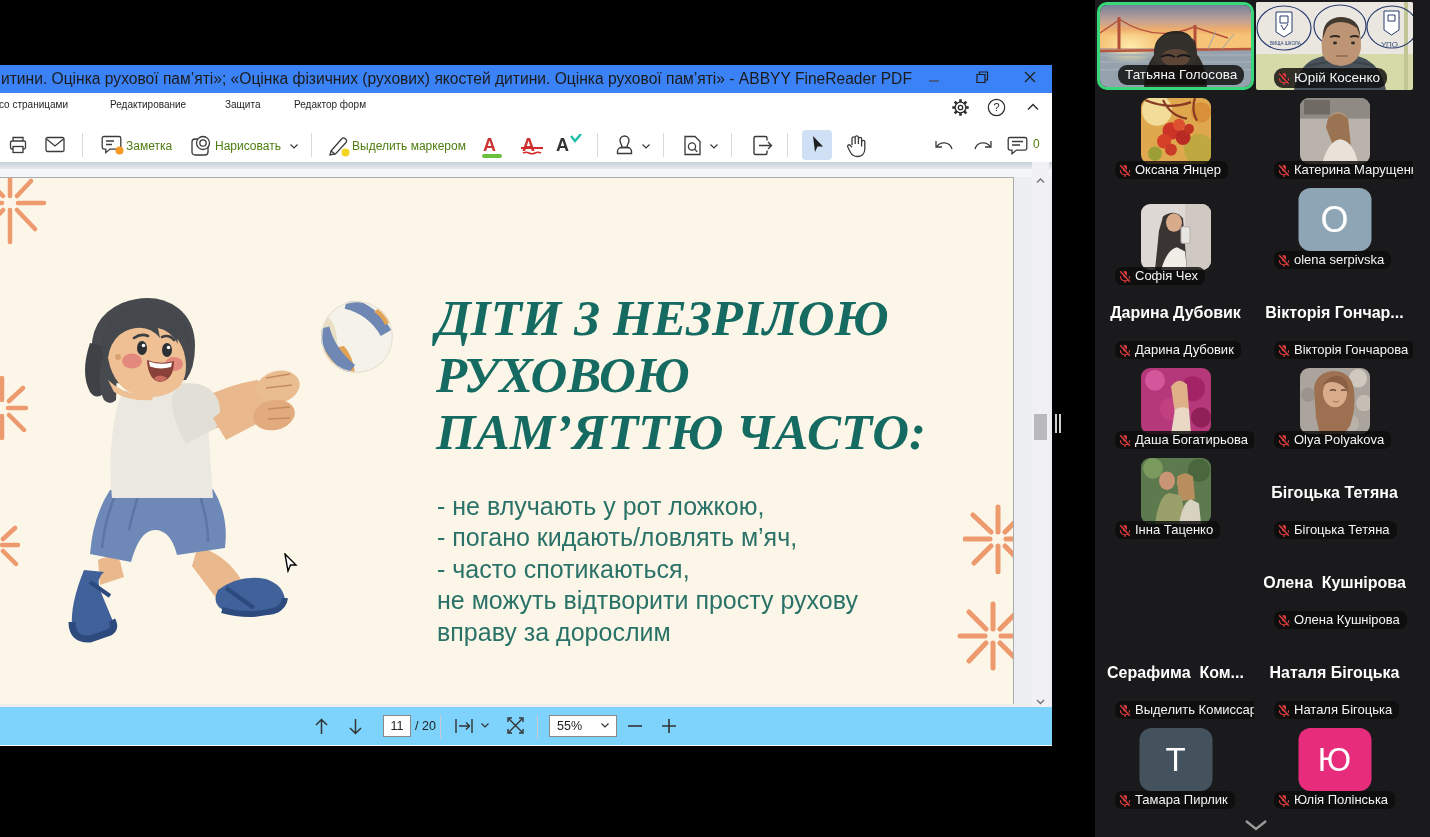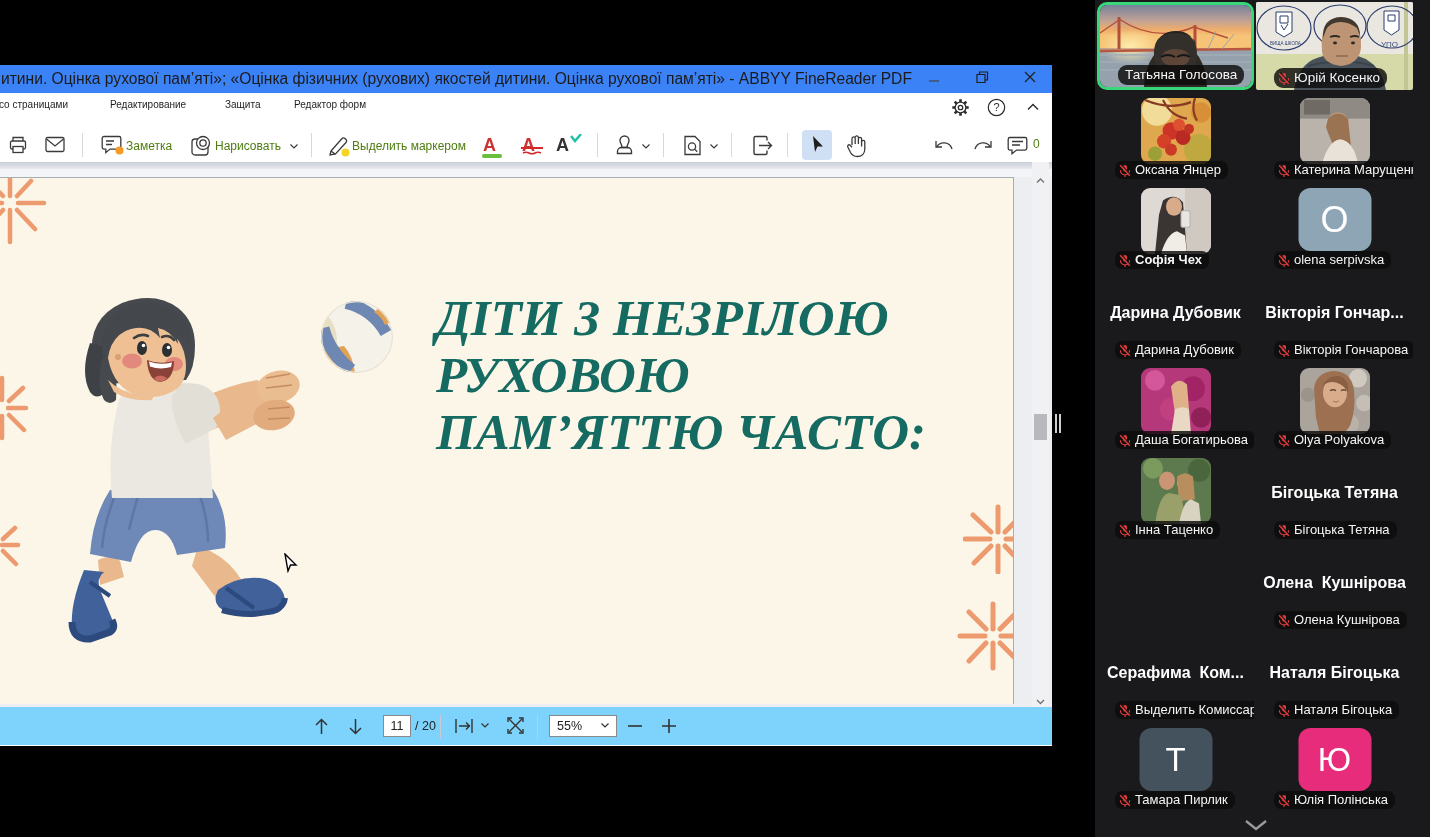--- a/index.html
+++ b/index.html
@@ -202,20 +202,21 @@
         </svg>
       <svg class="abs" style="left:963px;top:326px" width="70" height="70" viewBox="0 0 70 70" stroke="#ec9a6e" stroke-width="5" stroke-linecap="round" fill="none">
           <path d="M35 28V3M35 42v26M42 28l17-17M42 42l18 19M28 28L10 11M28 42L11 59M43 35h25M27 35H2"></path>
         </svg>
       <svg class="abs" style="left:957px;top:422px" width="72" height="72" viewBox="0 0 72 72" stroke="#ec9a6e" stroke-width="5" stroke-linecap="round" fill="none">
           <path d="M36 29V4M36 43v25M43 29l17-17M43 43l18 18M29 29L12 12M29 43L12 61M44 36h26M28 36H3"></path>
         </svg>
 
       <div id="slidetitle">ДІТИ З НЕЗРІЛОЮ<br>РУХОВОЮ<br>ПАМ’ЯТТЮ ЧАСТО:</div>
 
+      <div id="slidebody">- не влучають у рот ложкою,<br>- погано кидають/ловлять м’яч,<br>- часто спотикаються,<br>не можуть відтворити просту рухову<br>вправу за дорослим</div>
 
       <svg class="abs" style="left:50px;top:110px" width="350" height="420" viewBox="0 0 350 420">
 
         <path d="M48 272 q16 -7 22 1 l4 16 -24 8 z" fill="#e9b88c"></path>
         <path d="M34 282 Q20 316 22 340 Q24 356 40 352 L60 344 Q67 340 62 331 L50 302 Q46 290 54 284 Z" fill="#40619a"></path>
         <path d="M22 334 Q22 352 40 351 L60 344 Q66 340 62 332" fill="none" stroke="#2c4a7e" stroke-width="7"></path>
         <path d="M40 294 l20 14" stroke="#2c4a7e" stroke-width="4"></path>
 
         <path d="M148 258 q24 8 38 26 l14 20 -28 14 -30 -40 z" fill="#e9b88c"></path>
         <path d="M168 302 Q190 286 216 291 Q234 297 235 313 Q234 327 215 327 L178 324 Q160 318 168 302 Z" fill="#40619a"></path>
@@ -441,21 +442,21 @@
           <g fill="#e23b3b">
             <rect x="4" y="1" width="4" height="6.5" rx="2"></rect>
             <path d="M2 6.2a4 4 0 0 0 8 0h1.2a5.2 5.2 0 0 1-4.6 5v1.8H5.4v-1.8a5.2 5.2 0 0 1-4.6-5z"></path>
           </g>
           <path d="M1.2 1.2l9.6 10.6" stroke="#e23b3b" stroke-width="1.6"></path>
           <path d="M2.2 .4L11.8 11" stroke="#1b1b1d" stroke-width="1.1"></path>
         </svg>
         <span>Катерина Марущенко</span>
       </div>
     </div>
-    <div class="tile c1" style="top: 184px; font-weight: bold;">
+    <div class="tile c1" style="top: 200px;">
       <div class="avatar"><svg width="70" height="66" viewBox="0 0 70 64" preserveAspectRatio="none">
   <rect width="70" height="64" fill="#ded9d4"></rect>
   <rect x="44" y="0" width="26" height="64" fill="#cfc9c2"></rect>
   <path d="M22 12 Q34 4 42 14 L46 64 L14 64 L18 26 Z" fill="#3a3433"></path>
   <ellipse cx="33" cy="18" rx="8" ry="9" fill="#d8ab8a"></ellipse>
   <path d="M20 64 Q26 44 36 42 L44 46 L46 64 Z" fill="#f0ece6"></path>
   <rect x="40" y="22" width="9" height="16" rx="2" fill="#e8e6e2" stroke="#b5b0aa"></rect>
         </svg></div>
       <div class="pill">
         <svg class="micico" viewBox="0 0 12 13">

